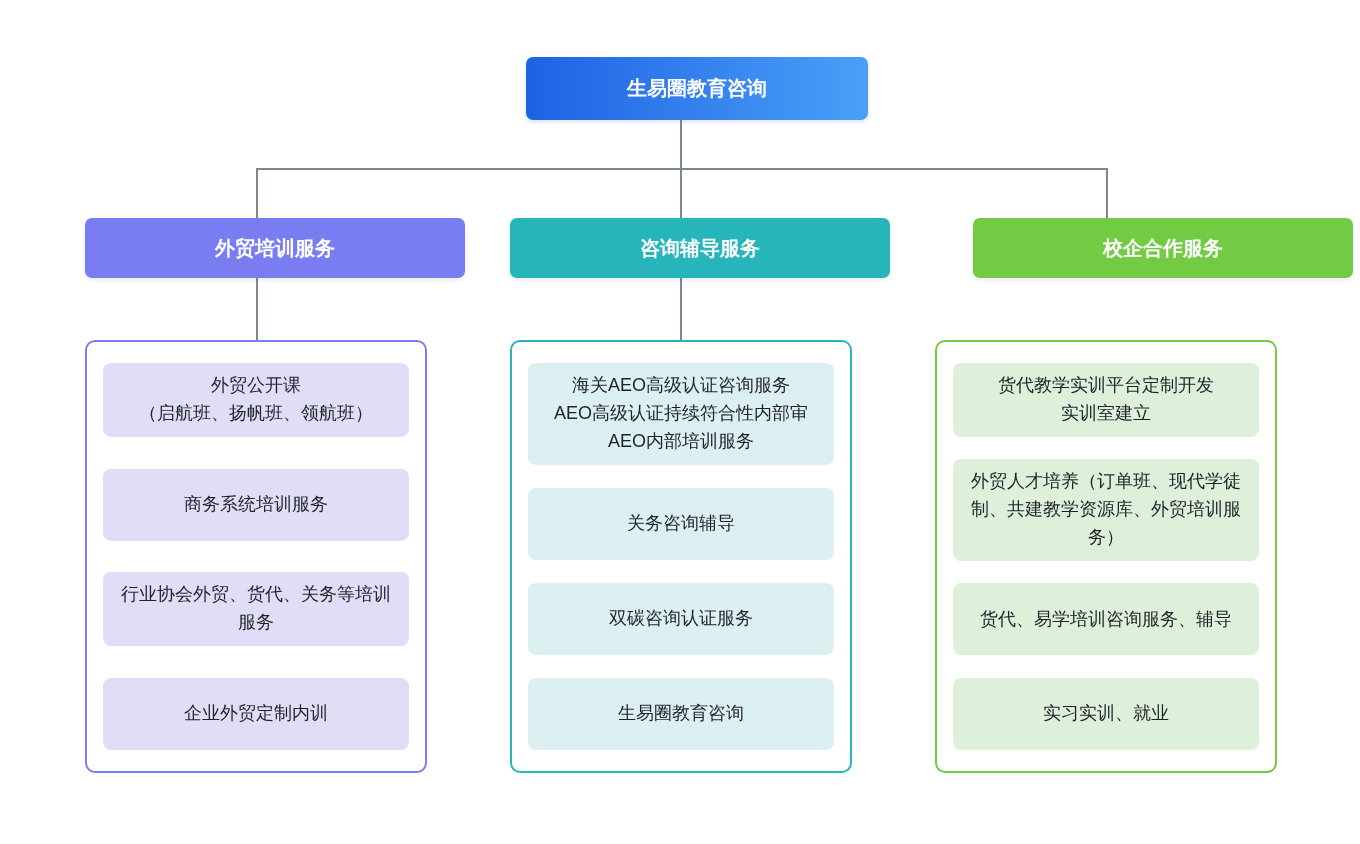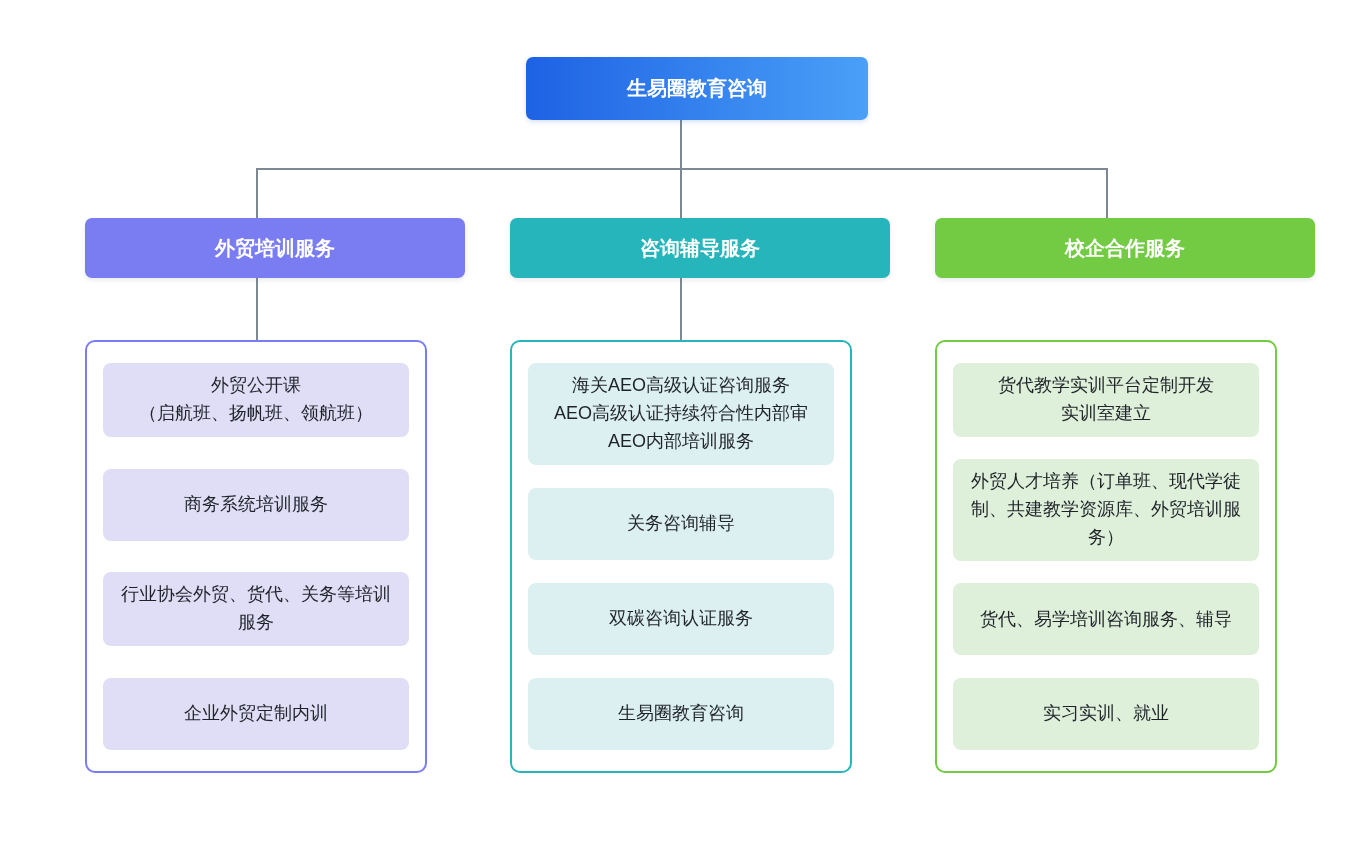--- a/index.html
+++ b/index.html
@@ -36,21 +36,21 @@
     top: 218px;
     width: 380px; height: 60px;
     border-radius: 7px;
     display: flex; align-items: center; justify-content: center;
     color: var(--header-text, #ffffff);
     font-size: 20px; font-weight: bold;
     box-shadow: 0 2px 5px rgba(60, 70, 90, 0.12);
   }
   .branch-header.b1 { left: 85px;  background: var(--branch1, #7a7df2); }
   .branch-header.b2 { left: 510px; background: var(--branch2, #26b5ba); border-radius: 7px; }
-  .branch-header.b3 { left: 935px; background: var(--branch3, #72cb43); text-align: right; }
+  .branch-header.b3 { left: 973px; background: var(--branch3, #72cb43); text-align: right; }
   .branch-container {
     position: absolute;
     top: 340px;
     width: 342px; height: 433px;
     box-sizing: border-box;
     background: #ffffff;
     border-radius: 10px;
     border: 2px solid;
     padding: 21px 16px;
     display: flex;

